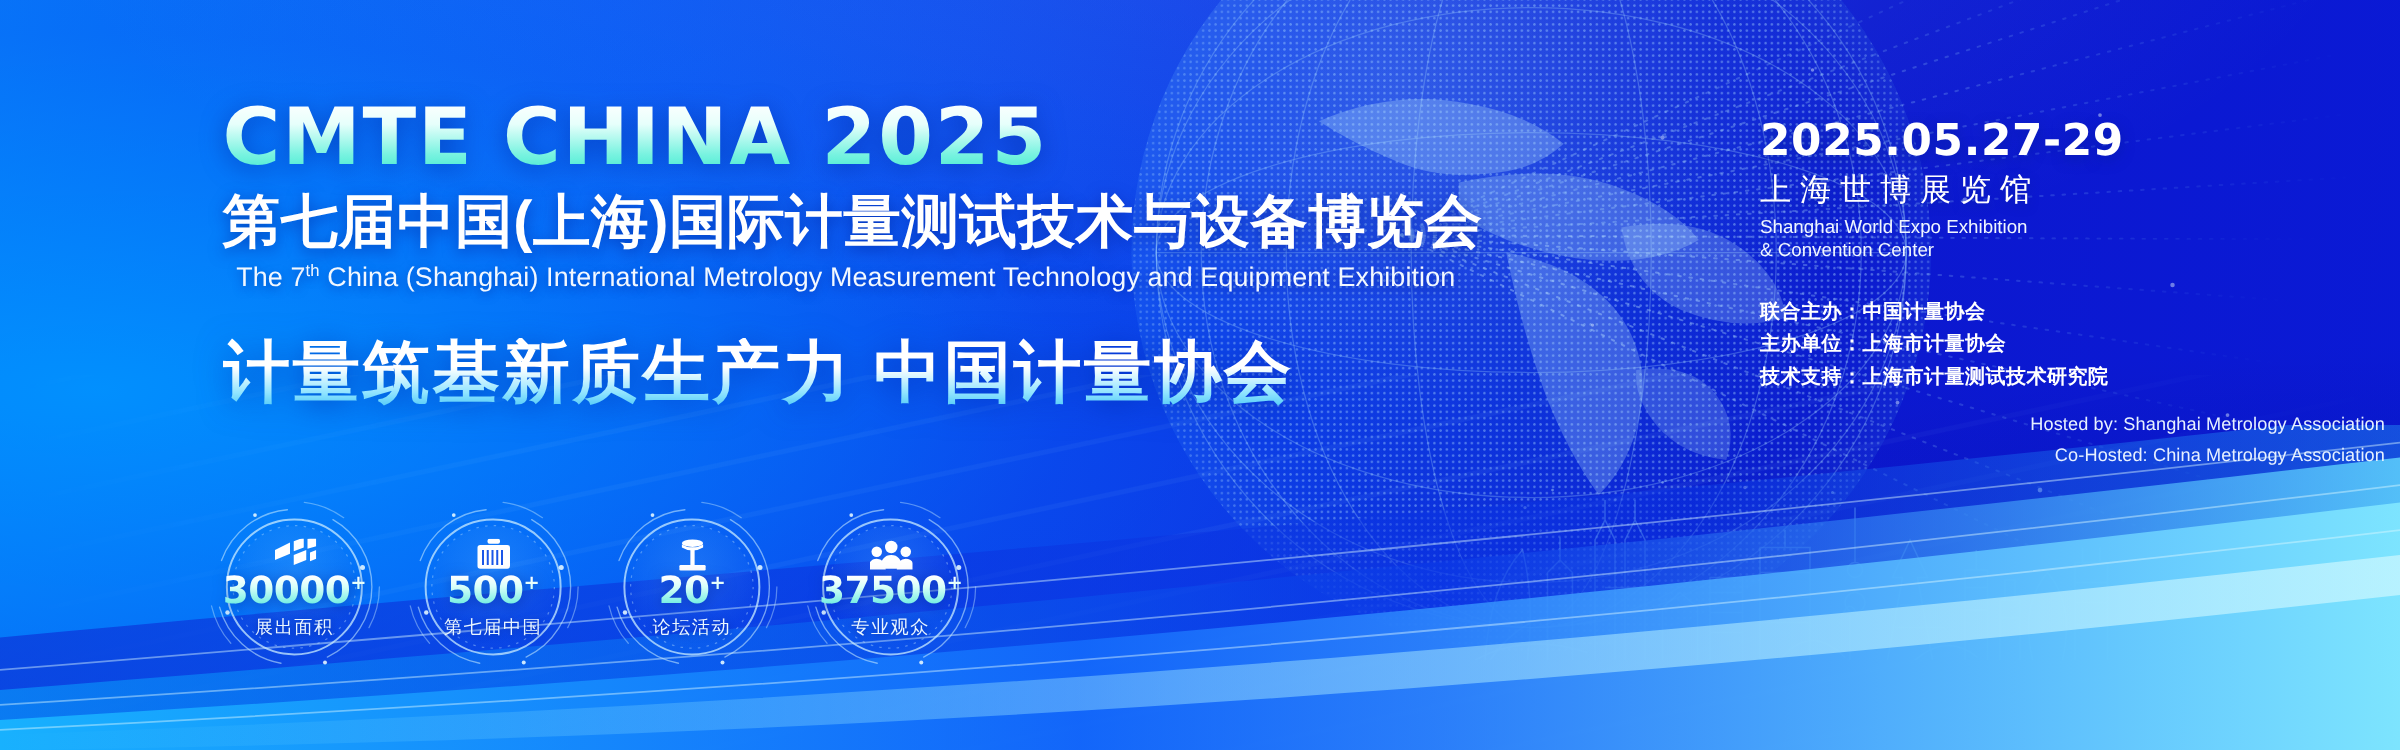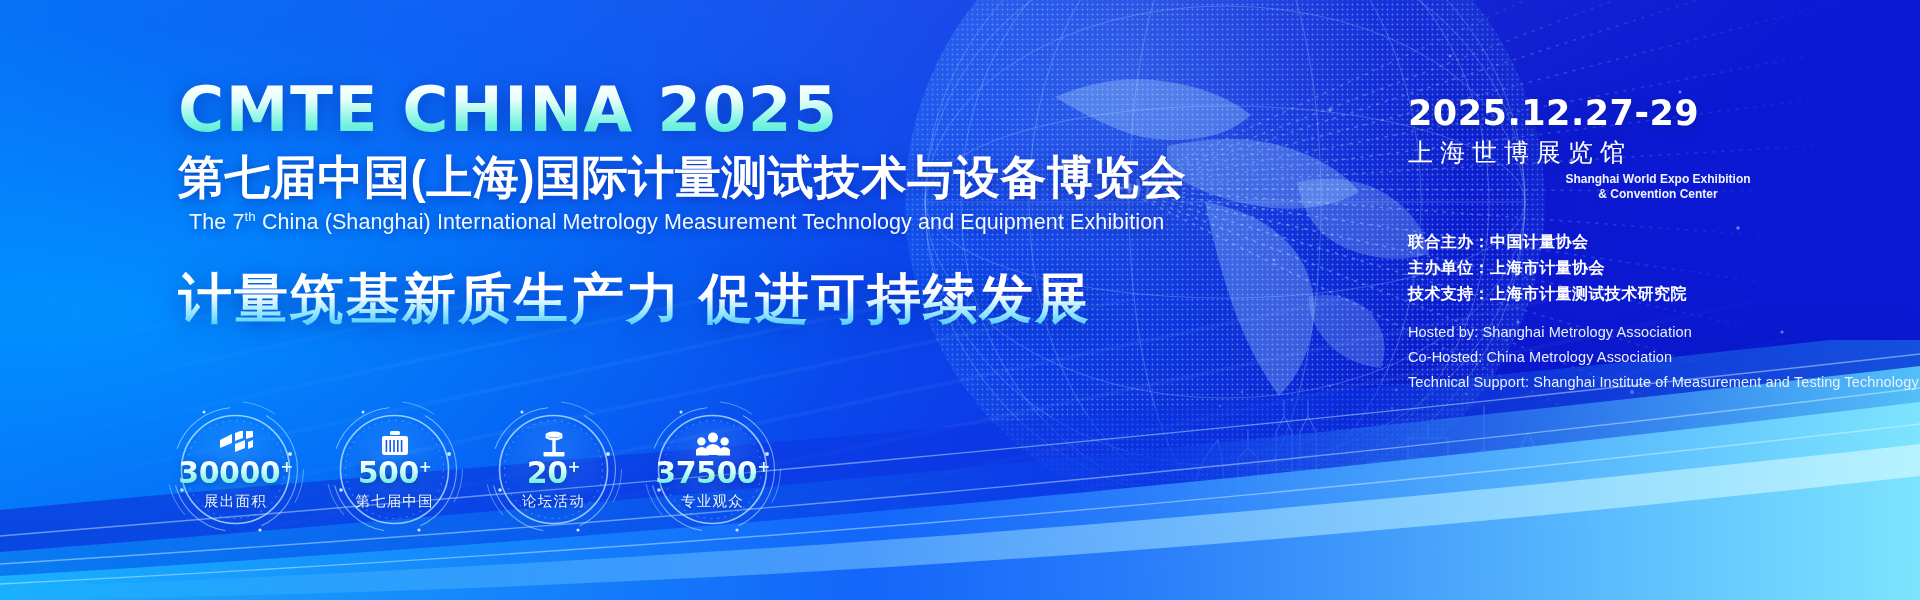--- a/index.html
+++ b/index.html
@@ -91,26 +91,26 @@
   .badge .lbl{position:relative;margin-top:4px;font-size:14.5px;color:#eaf6ff;letter-spacing:1.2px;
     text-shadow:0 1px 5px rgba(0,30,150,.6);}
 
   
   .right{position:absolute;left:1408px;top:96px;width:500px;color:#fff;}
   .date{font-size:35px;font-weight:800;letter-spacing:.5px;line-height:1;
     font-family:"DejaVu Sans","Liberation Sans",sans-serif;
     text-shadow:0 3px 10px rgba(0,30,150,.5);}
   .venue-cn{margin-top:8px;font-size:25px;letter-spacing:7px;line-height:1.1;font-weight:400;
     color:#ffffff;text-shadow:0 2px 8px rgba(0,30,150,.5);}
-  .venue-en{margin-top:5px;font-size:12px;line-height:1.28;color:#f0f6ff;font-weight:700;text-align:center;}
+  .venue-en{margin-top:5px;font-size:15px;line-height:1.28;color:#f0f6ff;font-weight:400;}
 
   .org-cn{margin-top:27px;}
   .org-cn div{font-size:16px;line-height:1.62;color:#ffffff;letter-spacing:.4px;font-weight:600;}
   .org-en{margin-top:13px;}
-  .org-en div{font-size:14.5px;line-height:1.72;color:#e7f1ff;letter-spacing:.1px;white-space:nowrap;}
+  .org-en div{font-size:14.5px;line-height:1.72;color:#e7f1ff;letter-spacing:.1px;white-space:nowrap;text-align:right;}
 </style>
 </head>
 <body>
 
 <div id="banner">
 
   <div class="layer vignette"></div>
 
   <div class="globe">
     <div class="globe-dots"></div>
@@ -233,21 +233,21 @@
       <path d="M0 224 C 600 186, 1180 138, 1920 48"></path>
       <path d="M0 244 C 620 212, 1220 166, 1920 84"></path>
       <path d="M0 196 C 560 150, 1120 104, 1920 14"></path>
     </g>
   </svg>
 
   <div class="left">
     <div class="kicker">CMTE CHINA 2025</div>
     <div class="cn-title">第七届中国(上海)国际计量测试技术与设备博览会</div>
     <div class="en-title"><span>The 7</span><sup>th</sup><span> China (Shanghai) International Metrology Measurement Technology and Equipment Exhibition</span></div>
-    <div class="slogan">计量筑基新质生产力  促进可持续发展</div>
+    <div class="slogan">计量筑基新质生产力  中国计量协会</div>
   </div>
 
   <div class="stats">
 
     <div class="badge">
       <svg class="rings" viewBox="0 0 143 143">
         <g fill="none" stroke="rgba(200,235,255,.75)">
           <circle cx="71.5" cy="71.5" r="54" stroke-width="1.6"></circle>
           <circle cx="71.5" cy="71.5" r="62" stroke-width="1.1" stroke-dasharray="70 38" stroke-linecap="round" opacity=".75"></circle>
           <circle cx="71.5" cy="71.5" r="68" stroke-width="1" stroke-dasharray="34 130" stroke-linecap="round" opacity=".55"></circle>
@@ -361,33 +361,32 @@
           <path d="M28.6 15 q6.4 0 7.2 8.6 l-14.4 0 q.8-8.6 7.2-8.6 Z"></path>
         </svg>
       </div>
       <div class="num"><span>37500</span><span class="plus">+</span></div>
       <div class="lbl">专业观众</div>
     </div>
 
   </div>
 
   <div class="right">
-    <div class="date">2025.12.27-29</div>
+    <div class="date">2025.05.27-29</div>
     <div class="venue-cn">上海世博展览馆</div>
     <div class="venue-en">
       <div>Shanghai World Expo Exhibition</div>
       <div>&amp; Convention Center</div>
     </div>
 
     <div class="org-cn">
       <div>联合主办：中国计量协会</div>
       <div>主办单位：上海市计量协会</div>
       <div>技术支持：上海市计量测试技术研究院</div>
     </div>
 
     <div class="org-en">
       <div>Hosted  by: Shanghai Metrology Association</div>
       <div>Co-Hosted: China Metrology Association</div>
-      <div>Technical Support: Shanghai Institute of Measurement and Testing Technology</div>
     </div>
   </div>
 
 </div>
 
 </body></html>

